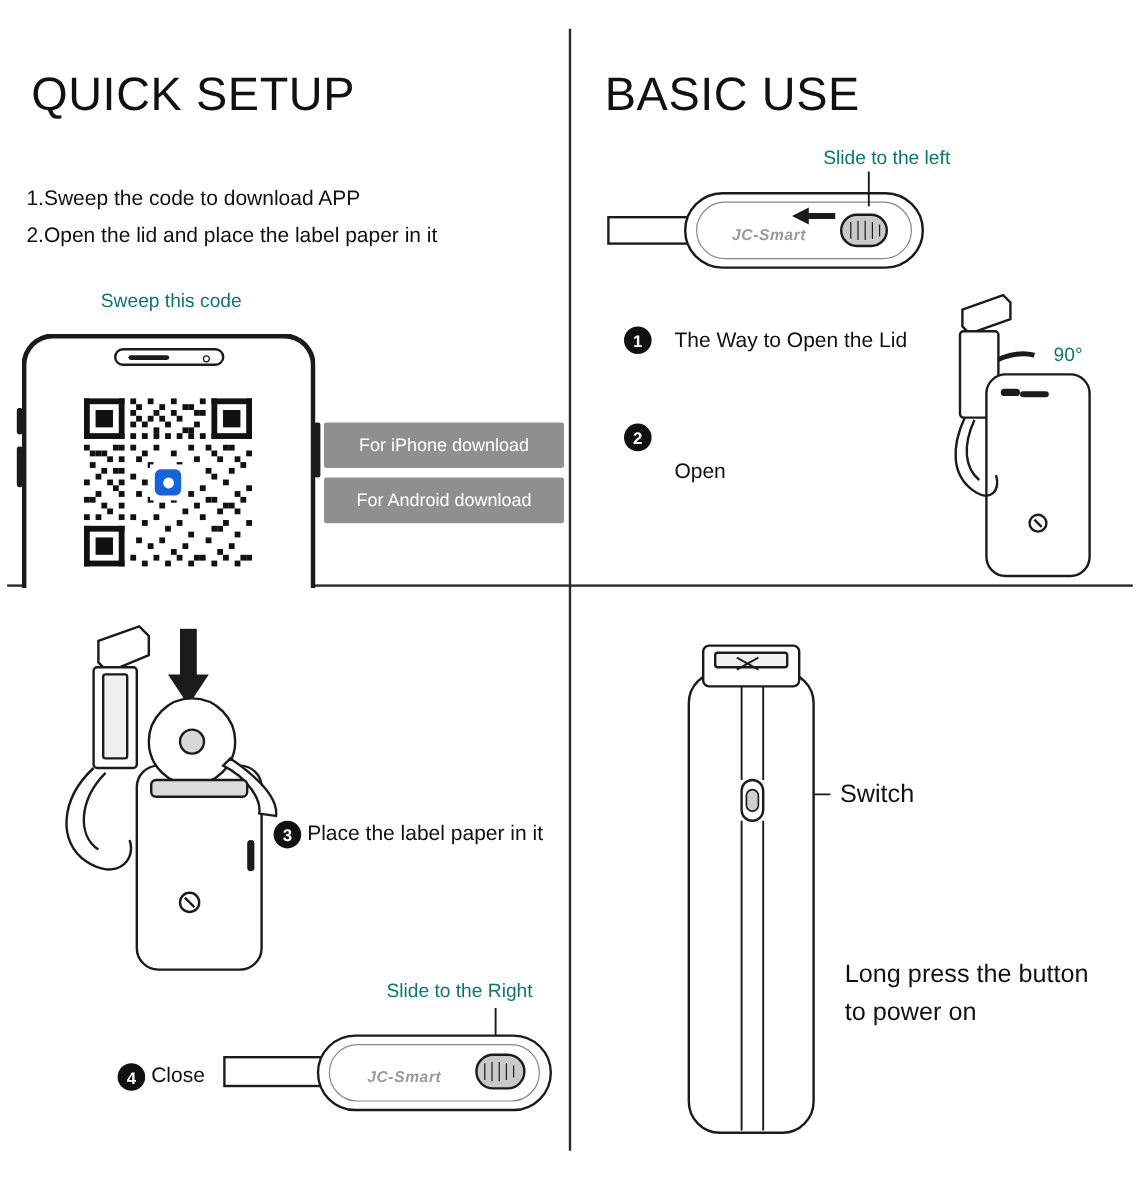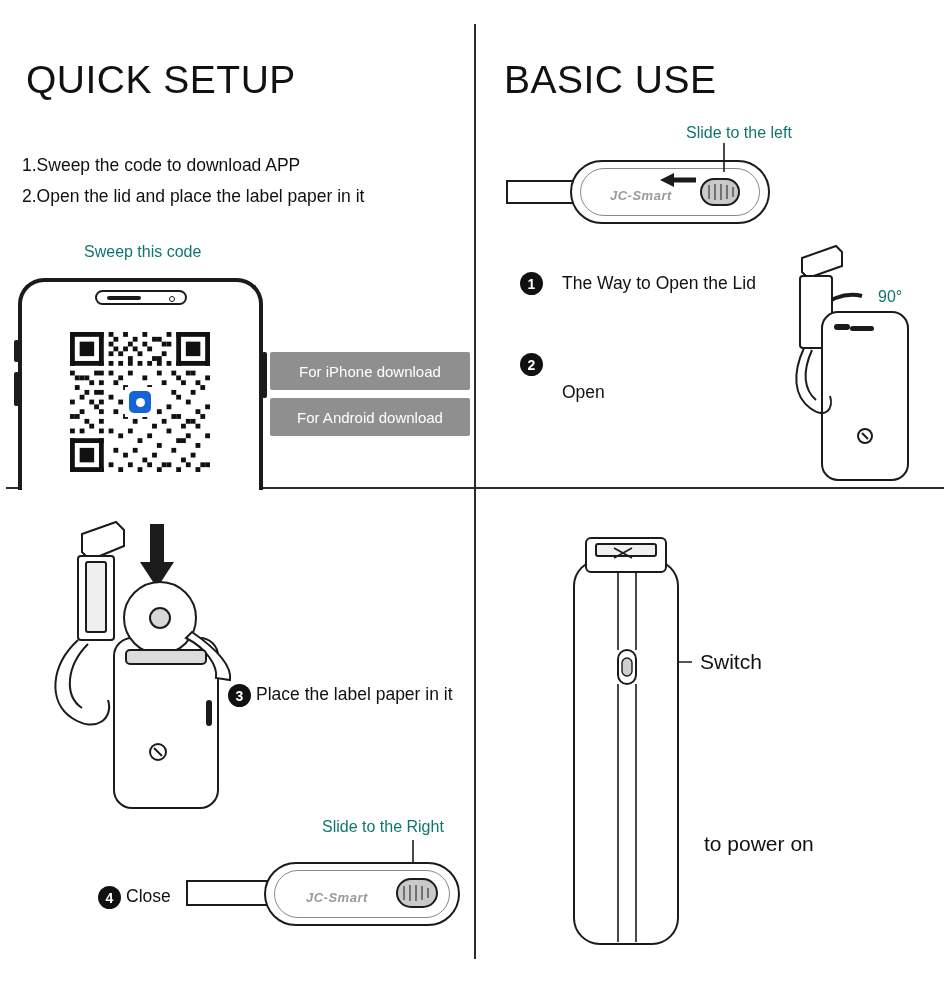--- a/index.html
+++ b/index.html
@@ -527,15 +527,16 @@
       <path d="M58,20 L76,30 M76,20 L58,30"></path>
       <line x1="62" y1="44" x2="62" y2="122"></line>
       <line x1="80" y1="44" x2="80" y2="122"></line>
       <line x1="62" y1="156" x2="62" y2="414"></line>
       <line x1="80" y1="156" x2="80" y2="414"></line>
     </g>
     <rect x="66" y="130" width="10" height="18" rx="5" fill="#cfcfcf" stroke="#1b1b1b" stroke-width="1.4"></rect>
   </svg>
 
   <div class="txt-lg" style="left:700px; top:650px;">Switch</div>
+  <div class="txt-lg" style="left:704px; top:800px;">Long press the button</div>
   <div class="txt-lg" style="left:704px; top:832px;">to power on</div>
 
 </div>
 
 </body></html>

